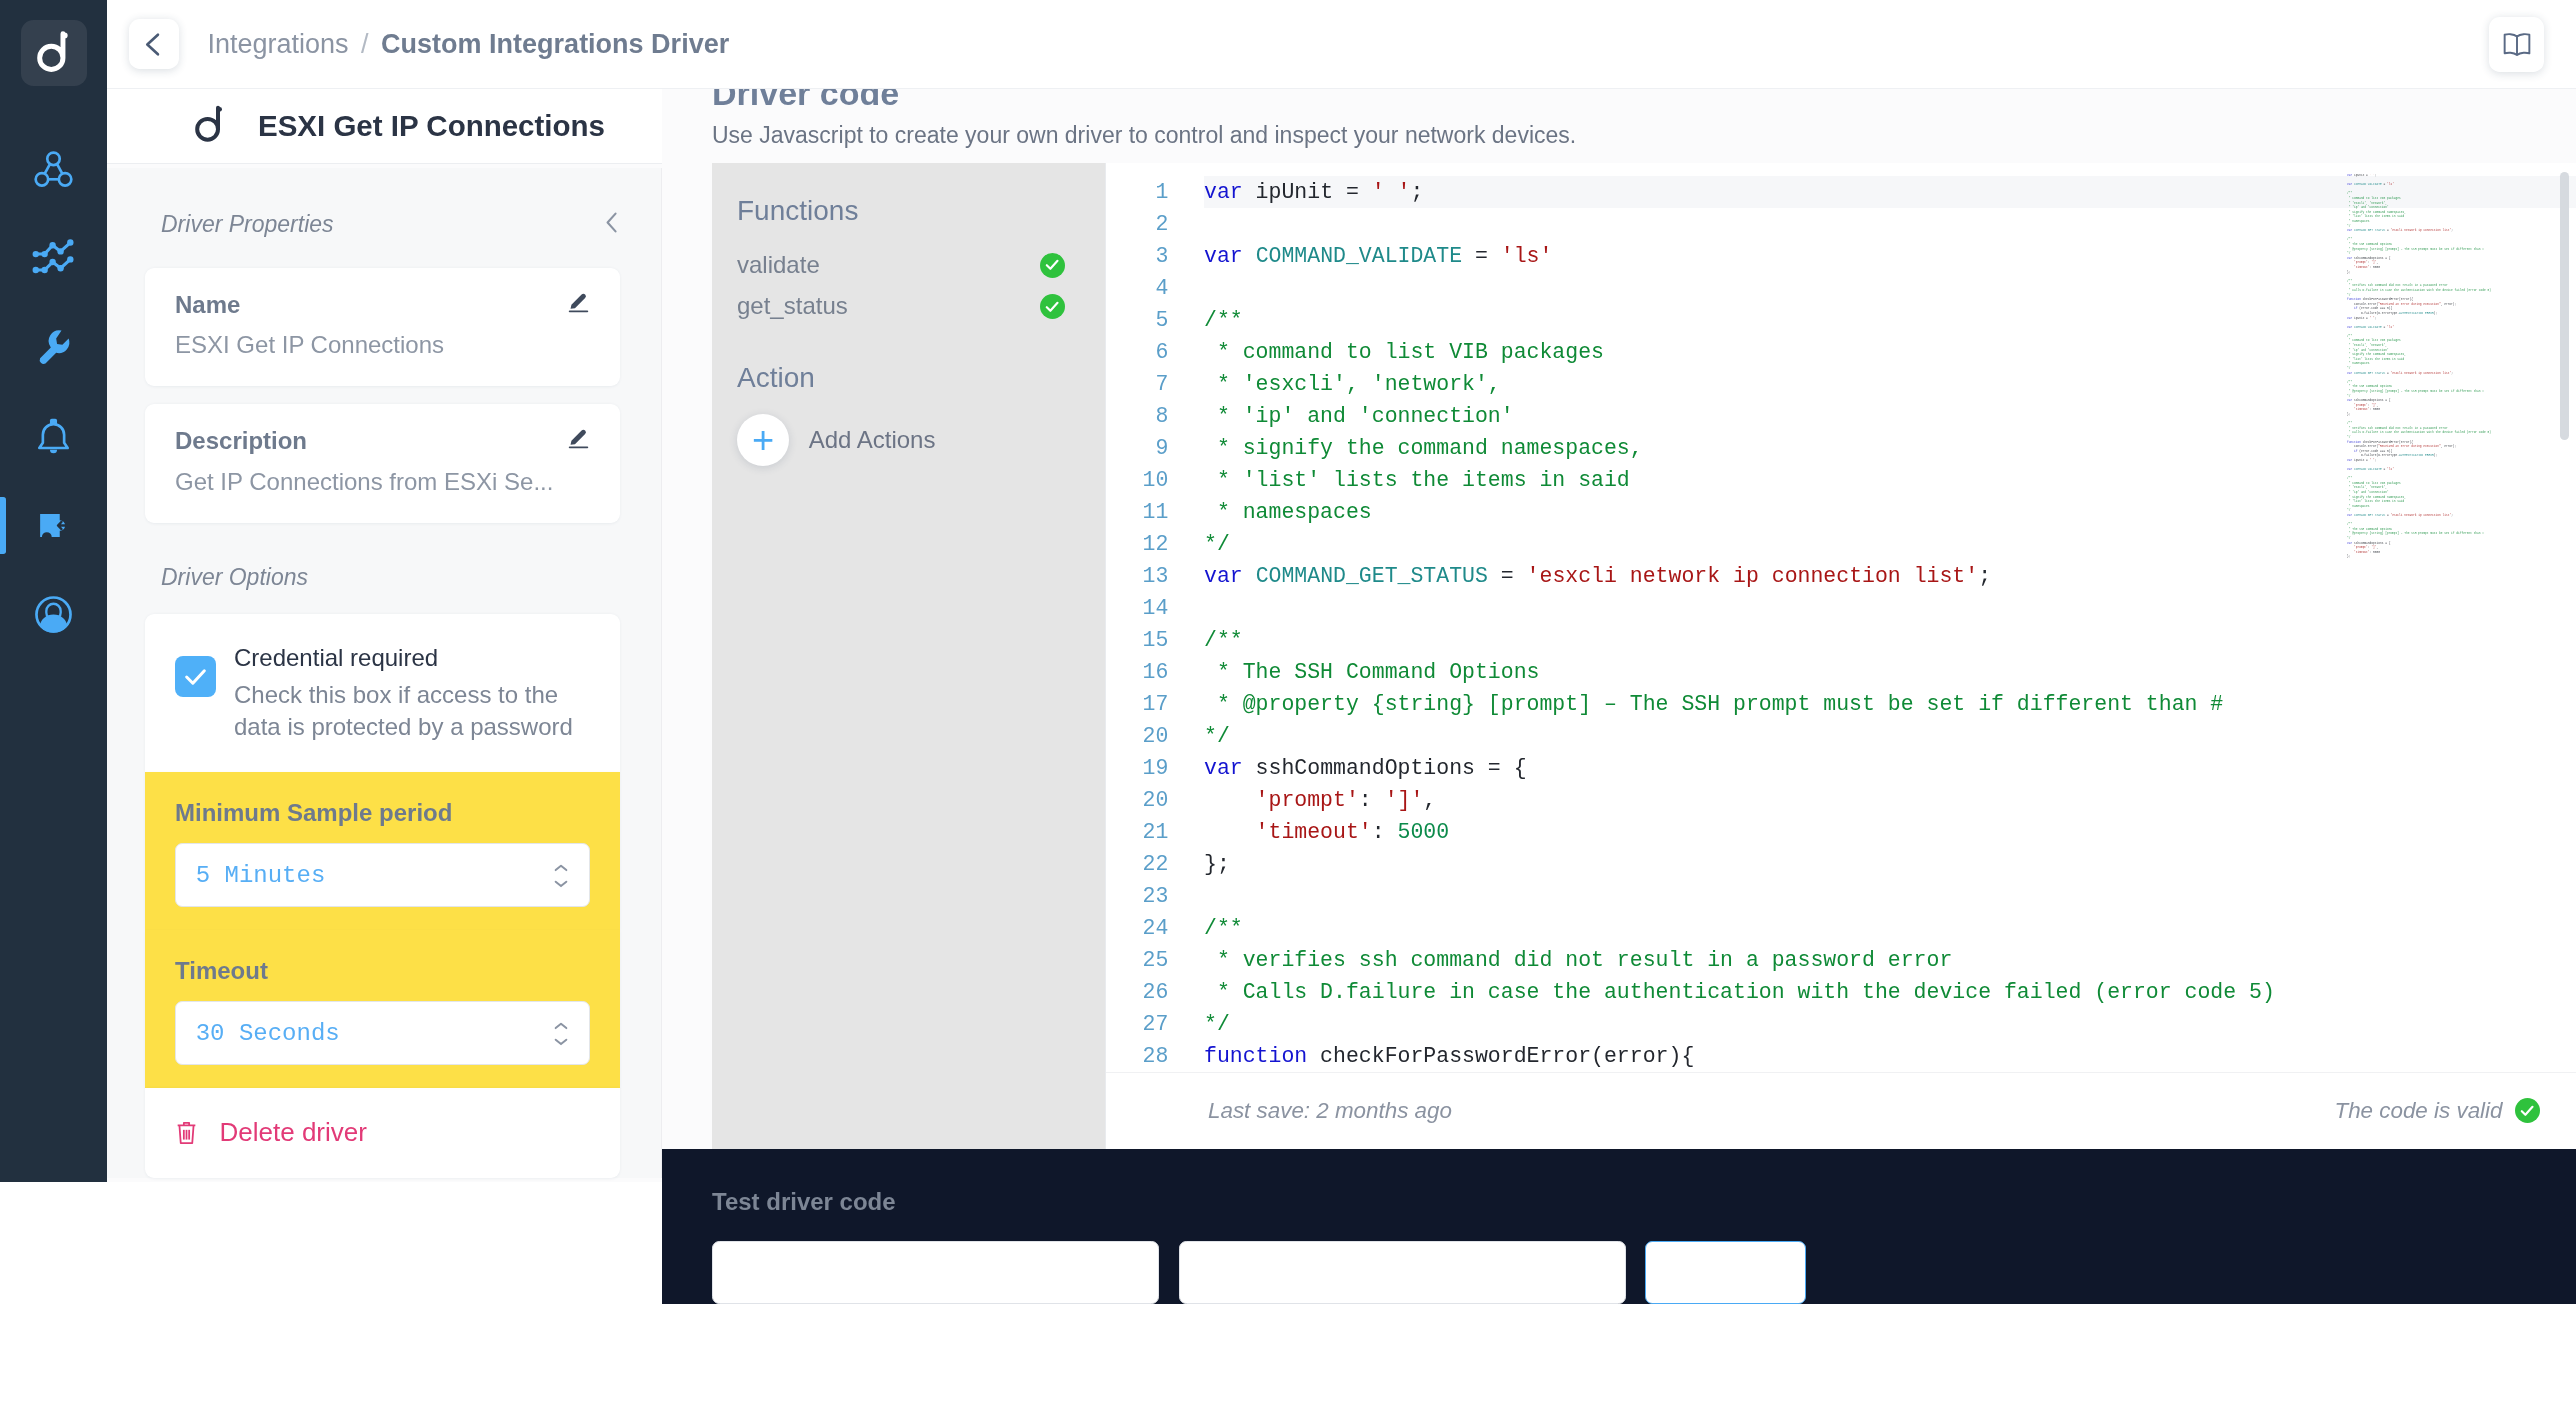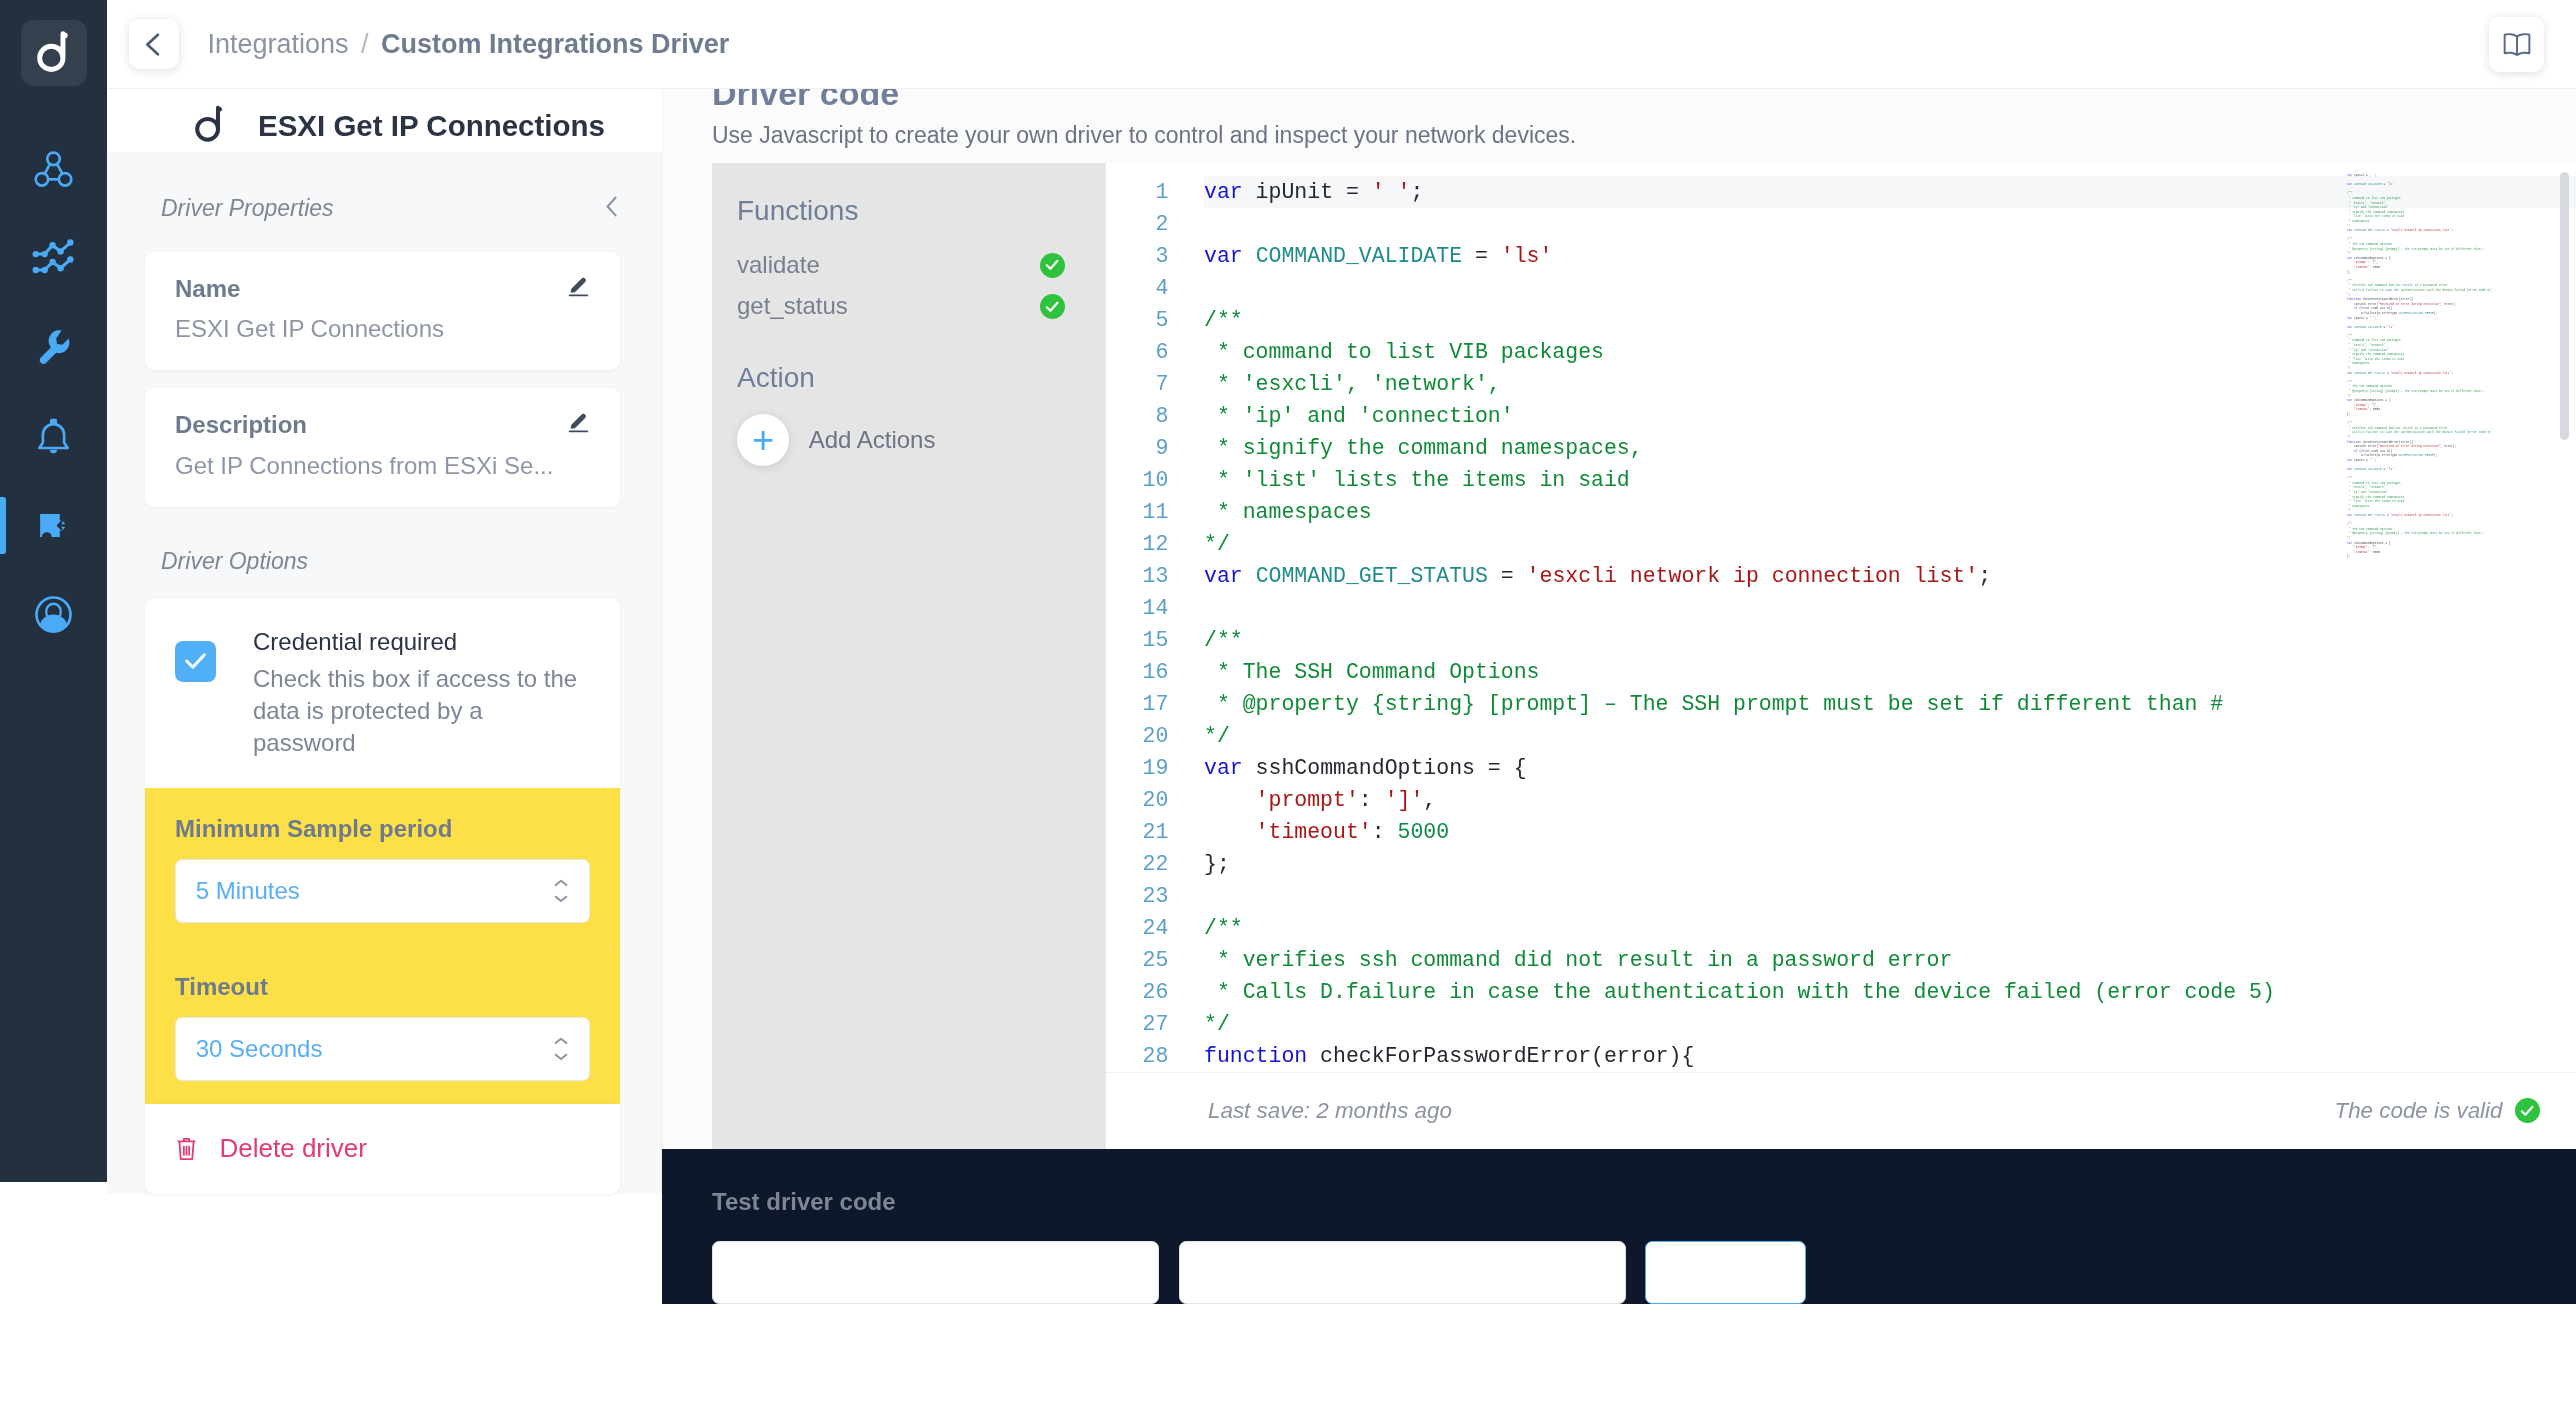--- a/index.html
+++ b/index.html
@@ -93,39 +93,39 @@
   .card-edit { position:absolute; right: 30px; top: 23px; cursor:pointer; }
 
   .section-label {
     font-size: 23px; font-style: italic; color:#7d8695;
     padding: 36px 0 23px 54px;
   }
 
   .cred-card {
     background:#fff; margin: 0 41px 0 38px; border-radius: 9px 9px 0 0;
     box-shadow: 0 0.9px 2.7px rgba(60,80,110,.07);
-    padding: 30px 30px 30px 30px; display:flex; gap: 37px;
+    padding: 30px 30px 30px 30px; display:flex; gap: 18px;
   }
   .checkbox {
     width: 41px; height: 41px; flex: 0 0 41px; background:#4fb0f8; border-radius: 8px;
     display:flex; align-items:center; justify-content:center; cursor:pointer; margin-top: 12.5px;
   }
   .cred-title { font-size: 24px; color:#2b3445; margin-bottom: 7.2px; }
   .cred-sub { font-size: 24px; color:#7d8695; line-height: 1.32; }
 
   .field-card {
     background:#fde047; margin: 0 41px 0 38px;
     box-shadow: 0 0.9px 2.7px rgba(60,80,110,.07);
     padding: 27px 30px 23px 30px;
   }
   .field-label { font-size: 24px; font-weight:bold; color:#6e7a8d; margin-bottom: 16px; }
   .select {
     height: 64px; border: 0.9px solid #e3e6ea; border-radius: 7.2px;
     display:flex; align-items:center; padding: 0 19.7px;
-    font-size: 24px; color:#57aef5; cursor:pointer; background:#fff;
+    font-size: 24px; color:#57aef5; cursor:pointer; background:#fff;font-family:Liberation Mono, monospace;
   }
   .spinner { margin-left:auto; display:flex; flex-direction:column; gap:6.3px; }
 
   .delete-card {
     background:#fff; margin: 0 41px 0 38px; border-radius: 0 0 9px 9px;
     box-shadow: 0 0.9px 2.7px rgba(60,80,110,.07);
     padding: 29px 30px 30px 30px; display:flex; align-items:center; gap: 21.5px;
     cursor:pointer;
   }
   .delete-text { font-size: 26px; color:#e23a77; }

